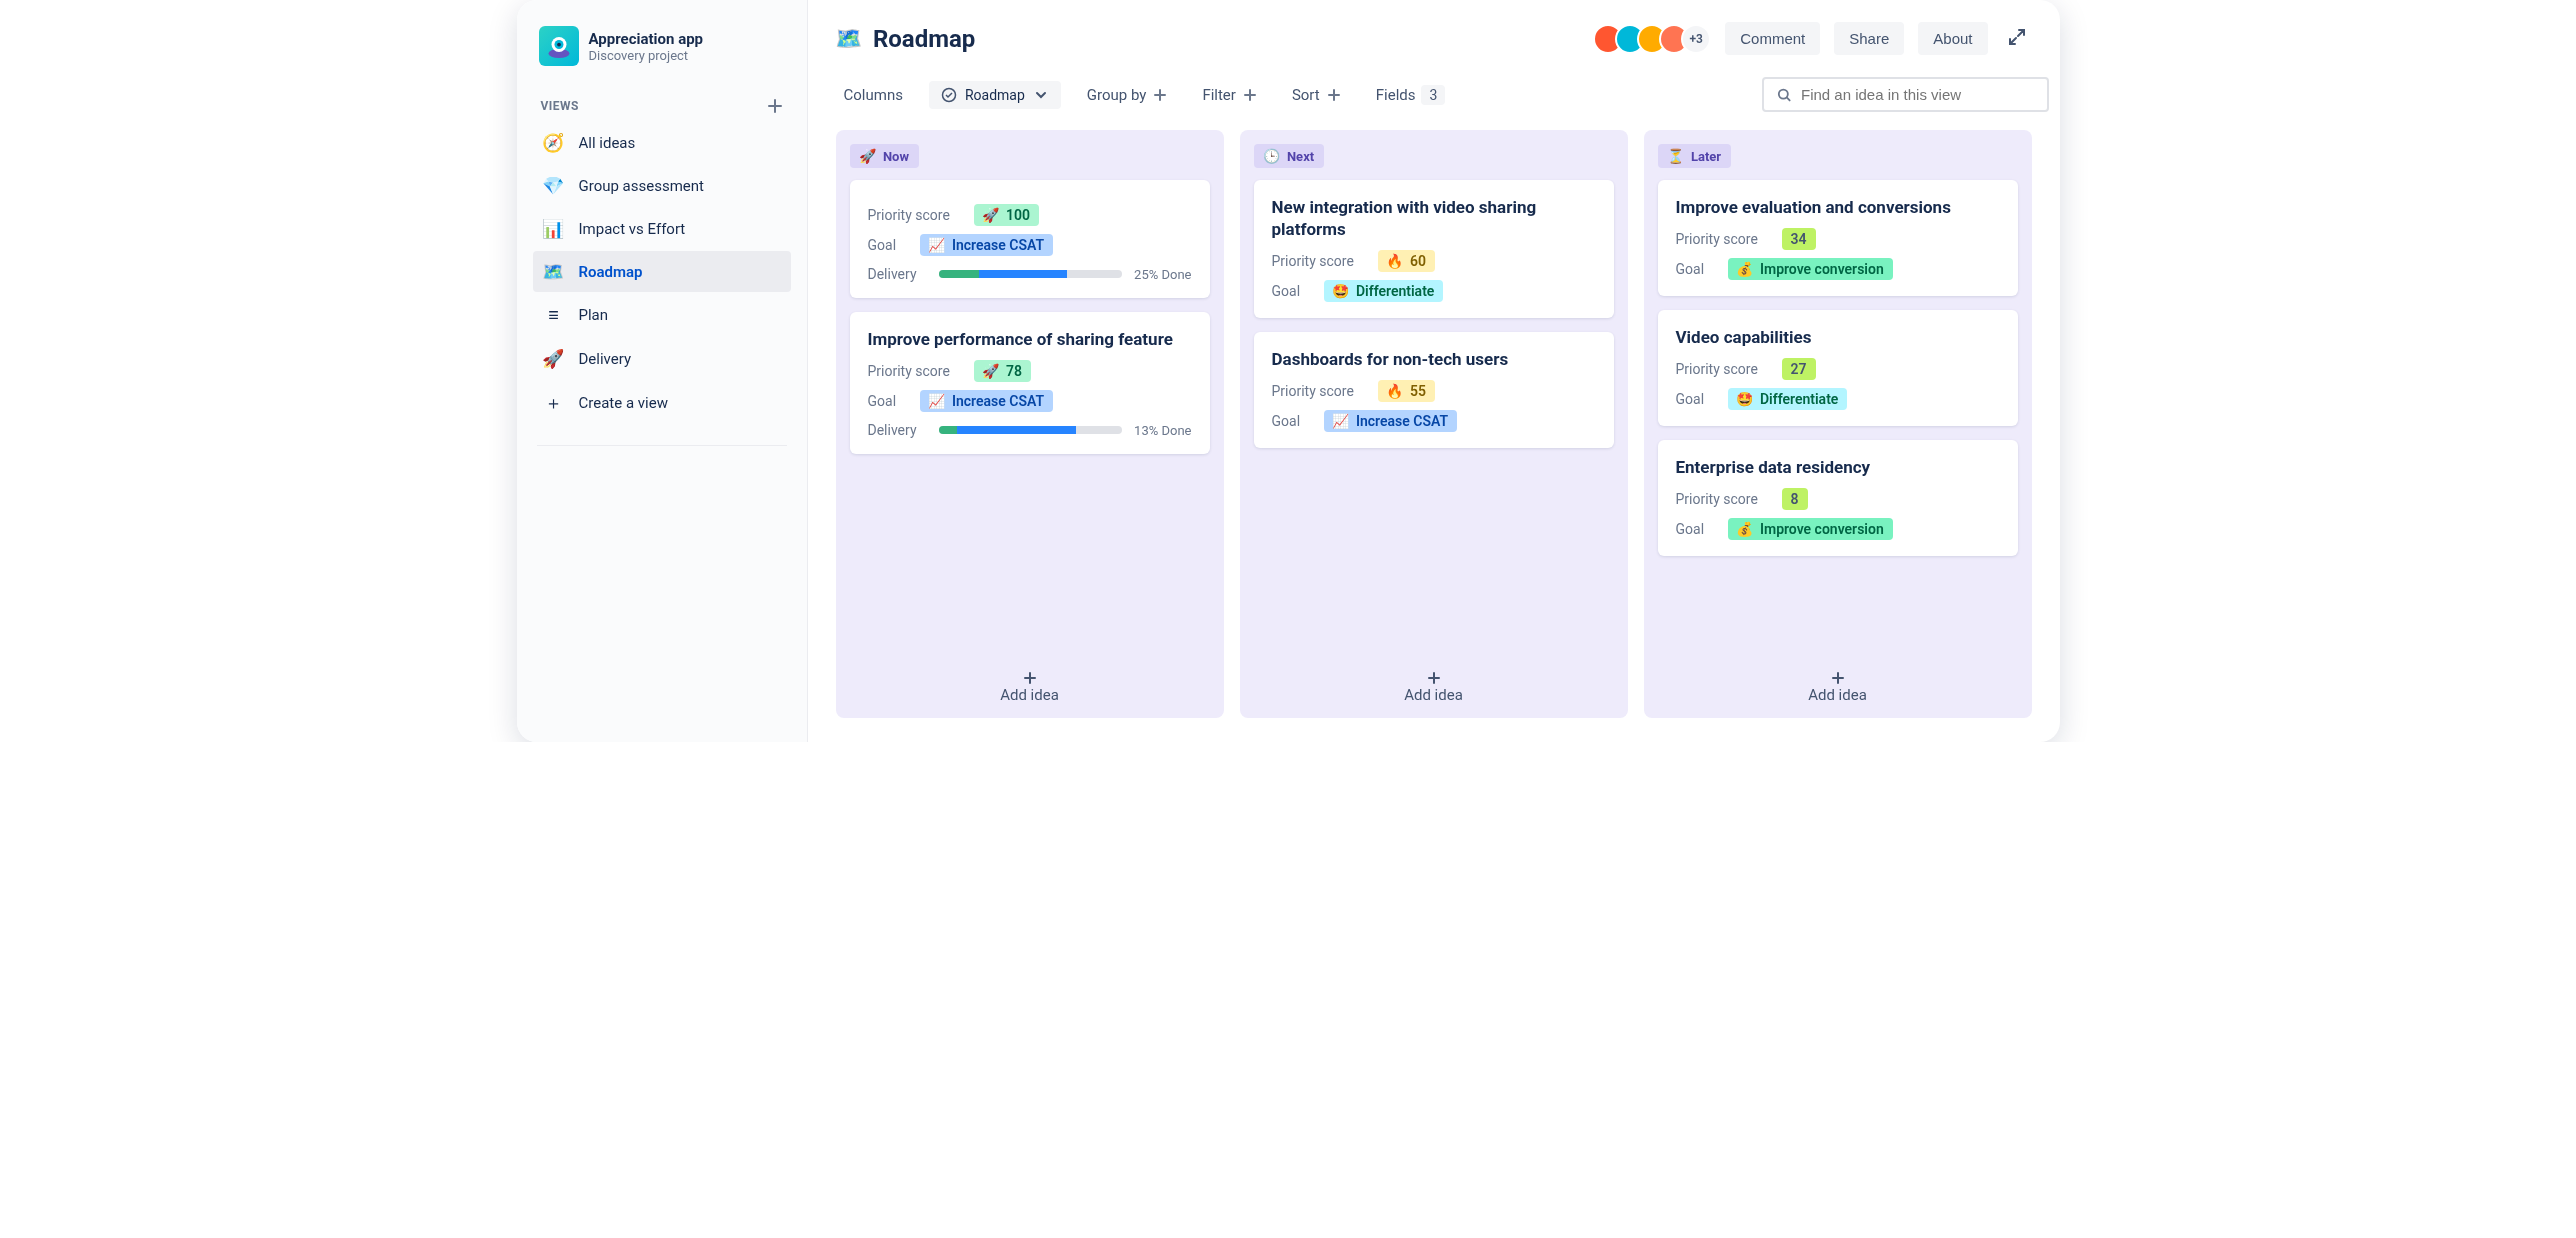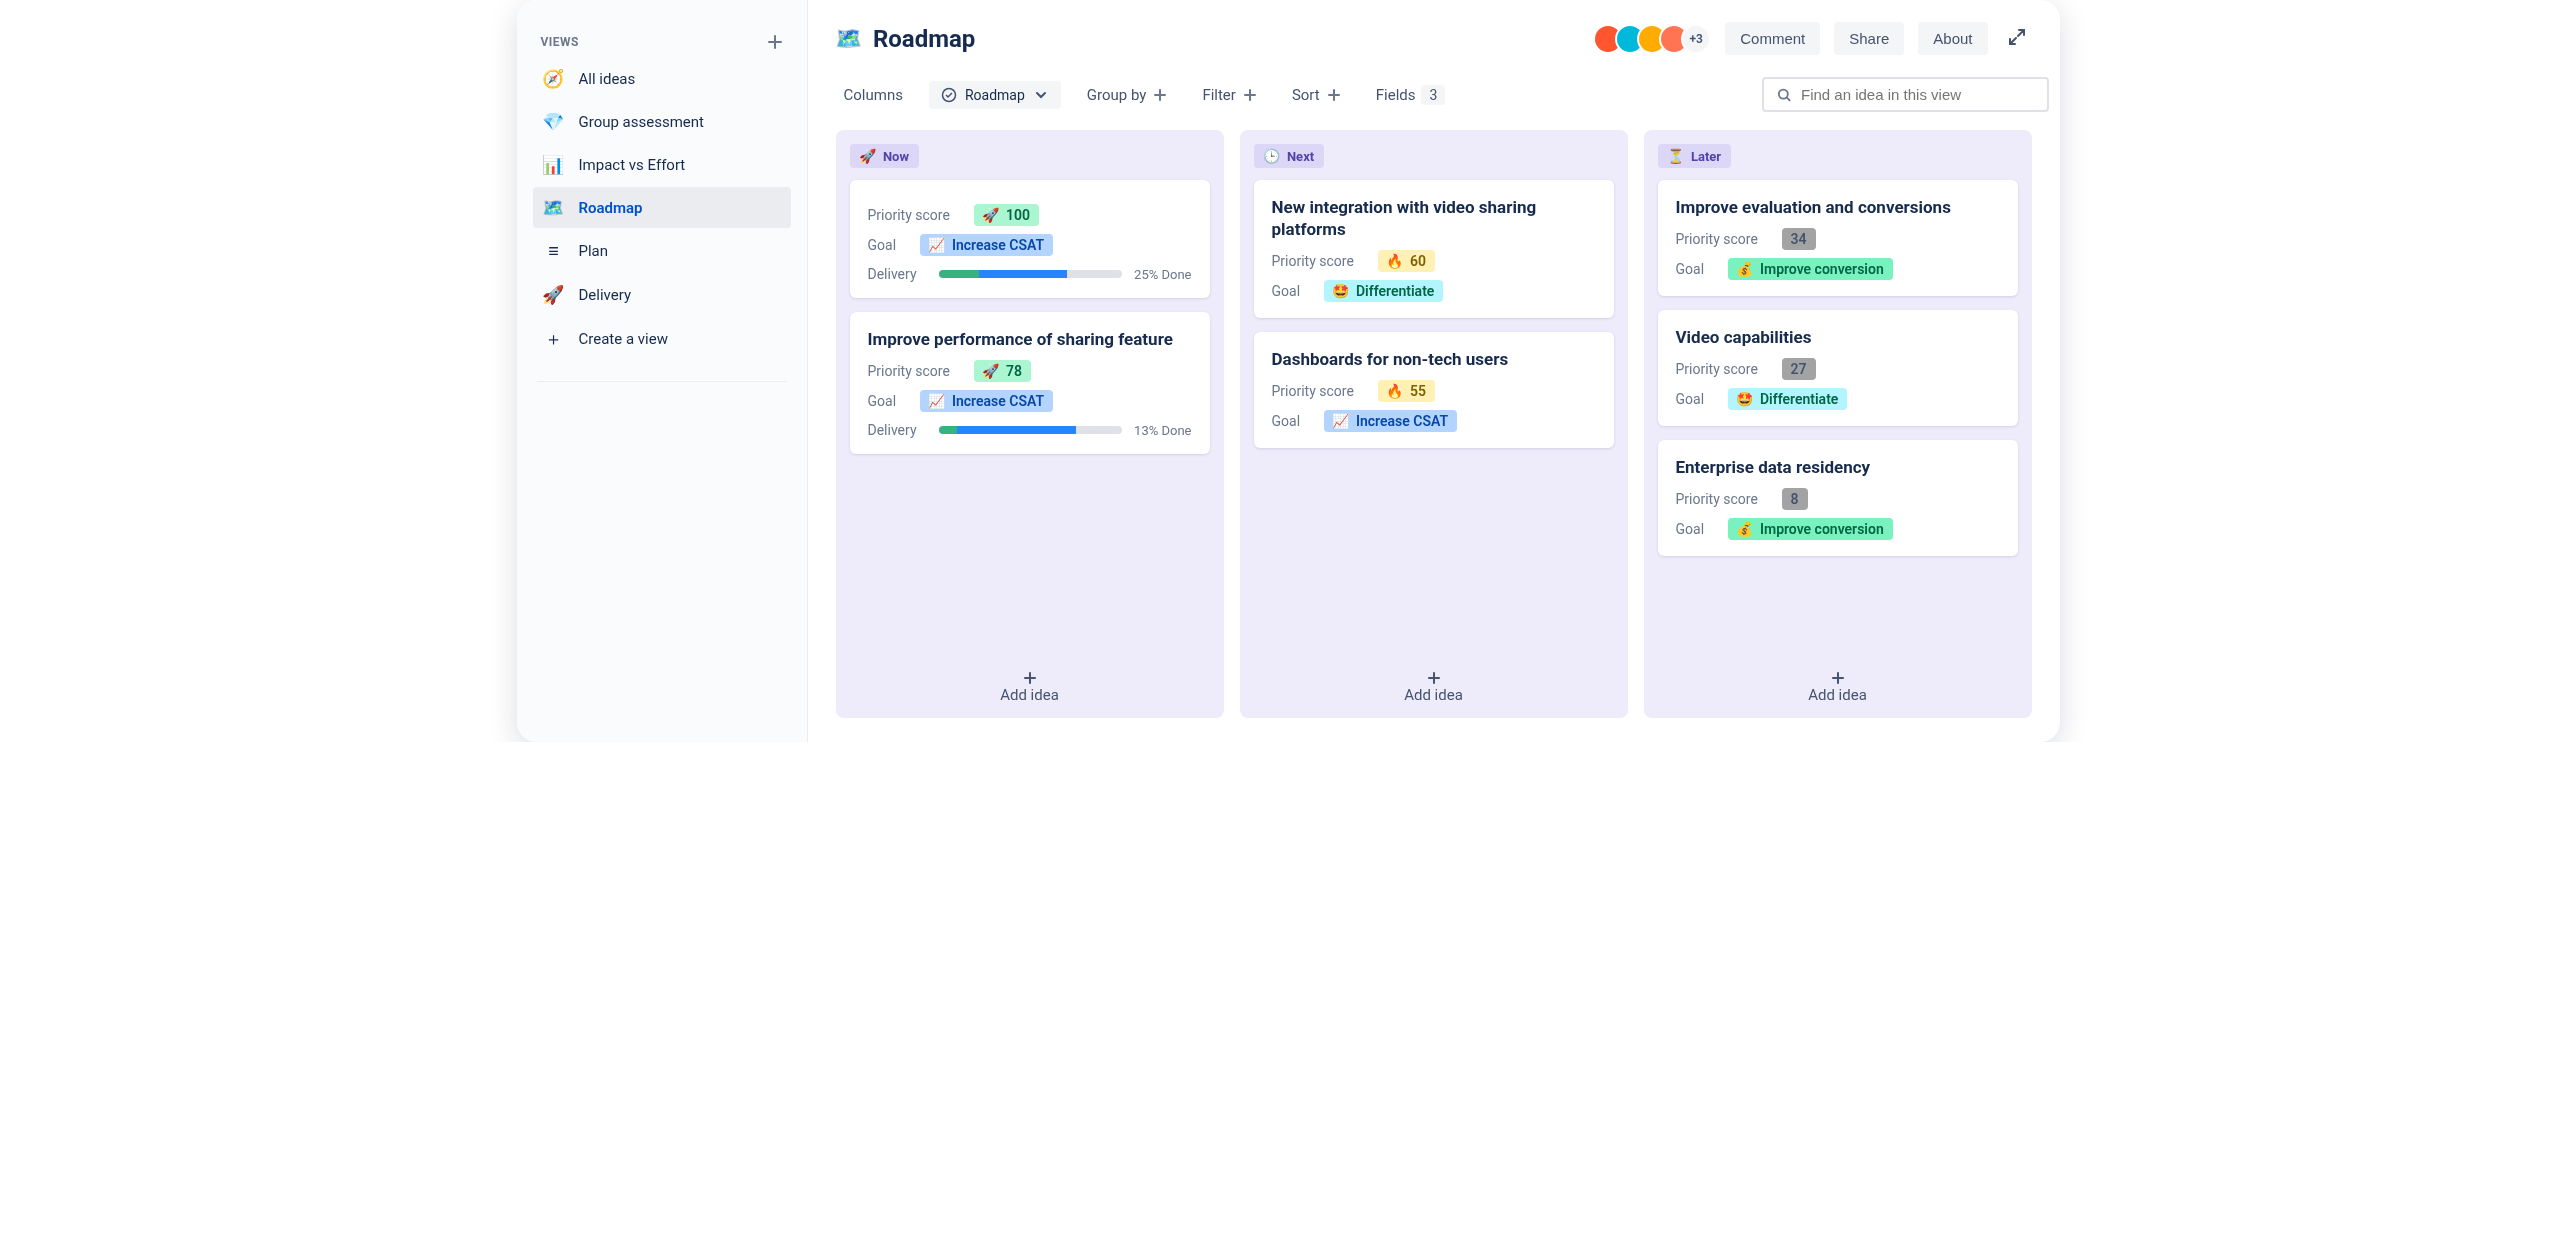--- a/index.html
+++ b/index.html
@@ -140,21 +140,21 @@
 .card-title { font-size:17px; font-weight:700; color:#172B4D; margin-bottom:10px; line-height:1.3; }
 .field-row { display:flex; align-items:center; gap:12px; margin-top:8px; }
 .field-label { font-size:14px; color:#6B778C; width:94px; }
 .pill {
   display:inline-flex; align-items:center; gap:6px;
   border-radius:4px; padding: 3px 9px;
   font-size:14px; font-weight:600;
 }
 .pill-rocket { background:#ABF5D1; color:#006644; }
 .pill-fire { background:#FFF0B3; color:#7F5F01; }
-.pill-gray { background:#a3a3a3; color:#44546F; }
+.pill-gray { background:#bef264; color:#44546F; }
 
 .goal-csat { background:#B3D4FF; color:#0747A6; font-weight:600;}
 .goal-diff { background:#B3F5FF; color:#064; font-weight:600;}
 .goal-conv { background:#79F2C0; color:#064; font-weight:600;}
 .goal-csat, .goal-diff, .goal-conv { display:inline-flex; align-items:center; gap:6px; border-radius:4px; padding:3px 9px; }
 
 .delivery-bar {
   display:flex; align-items:center; gap:12px; margin-top:10px;
 }
 .bar { flex:1; height:8px; border-radius:4px; background:#DFE1E6; overflow:hidden; display:flex; }
@@ -170,20 +170,34 @@
 .stage-icon { font-size:14px; }
 
 svg.ico { width:16px; height:16px; }
 </style>
 </head>
 <body>
 
 <div class="app">
 
   <aside class="sidebar">
+    <div class="project-row">
+      <div class="project-icon">
+        <svg viewBox="0 0 40 40">
+          <ellipse cx="20" cy="30" rx="14" ry="6" fill="#6554C0"></ellipse>
+          <circle cx="20" cy="18" r="10" fill="#fff"></circle>
+          <circle cx="20" cy="18" r="6" fill="#00B8D9"></circle>
+          <circle cx="20" cy="18" r="2.5" fill="#172B4D"></circle>
+        </svg>
+      </div>
+      <div>
+        <div class="project-name">Appreciation app</div>
+        <div class="project-sub">Discovery project</div>
+      </div>
+    </div>
 
     <div class="views-header">
       <span>VIEWS</span>
       <span class="plus-icon">
         <svg class="ico" viewBox="0 0 16 16">
             <path d="M8 2v12M2 8h12" stroke="#6B778C" stroke-width="2" stroke-linecap="round"></path>
           </svg>
       </span>
     </div>
 

